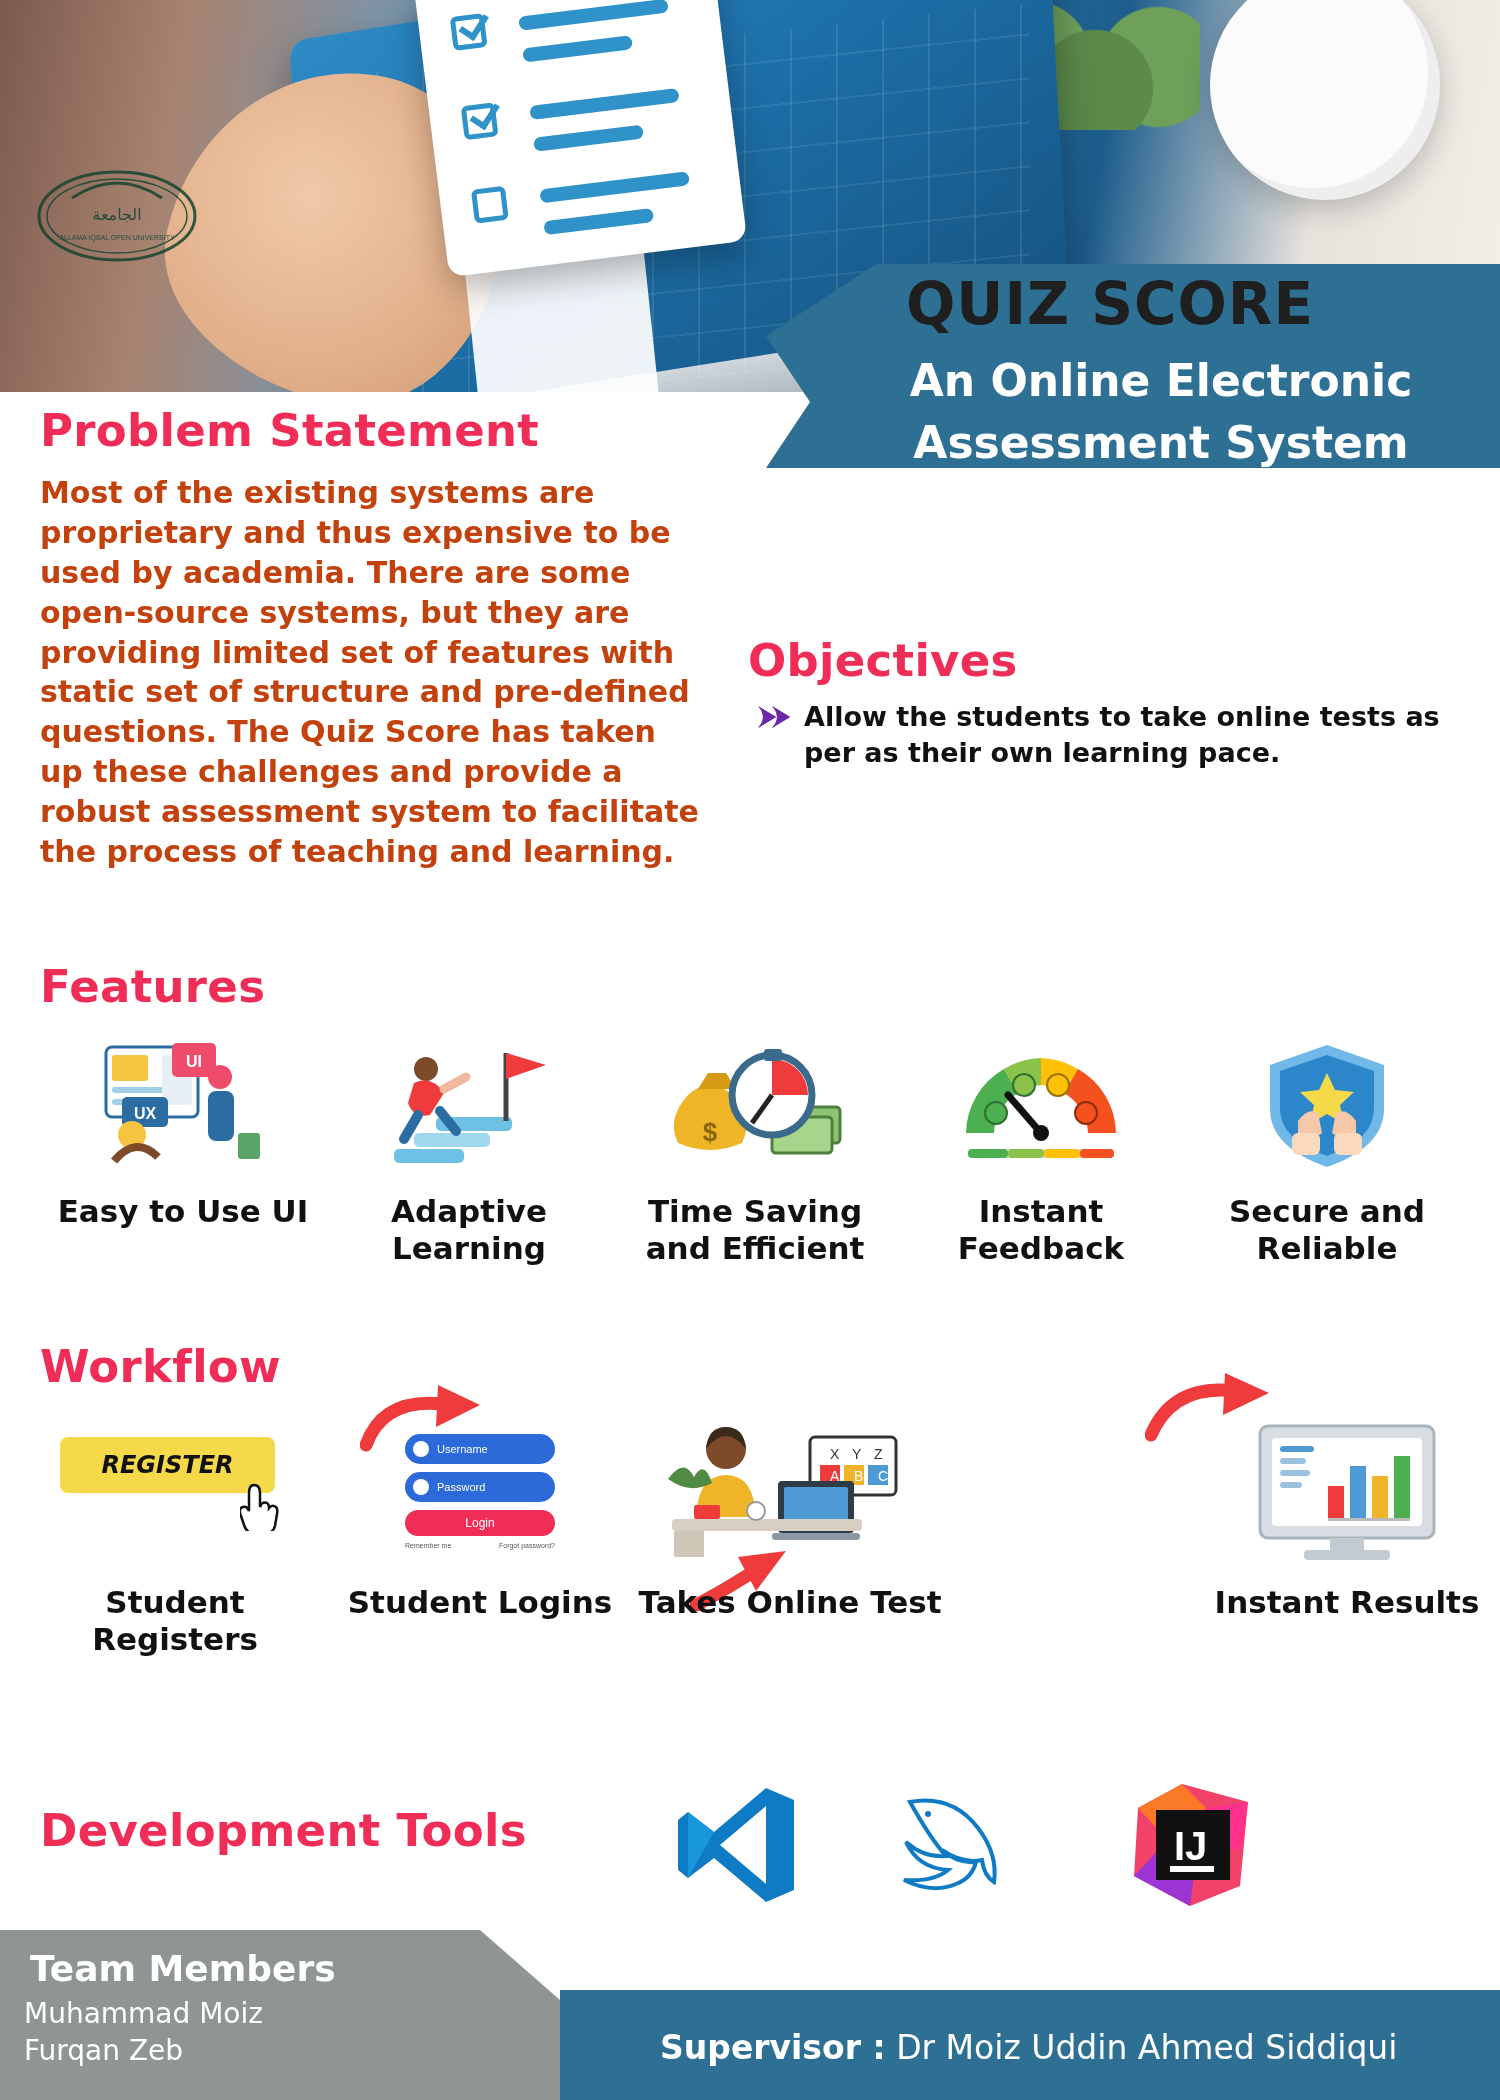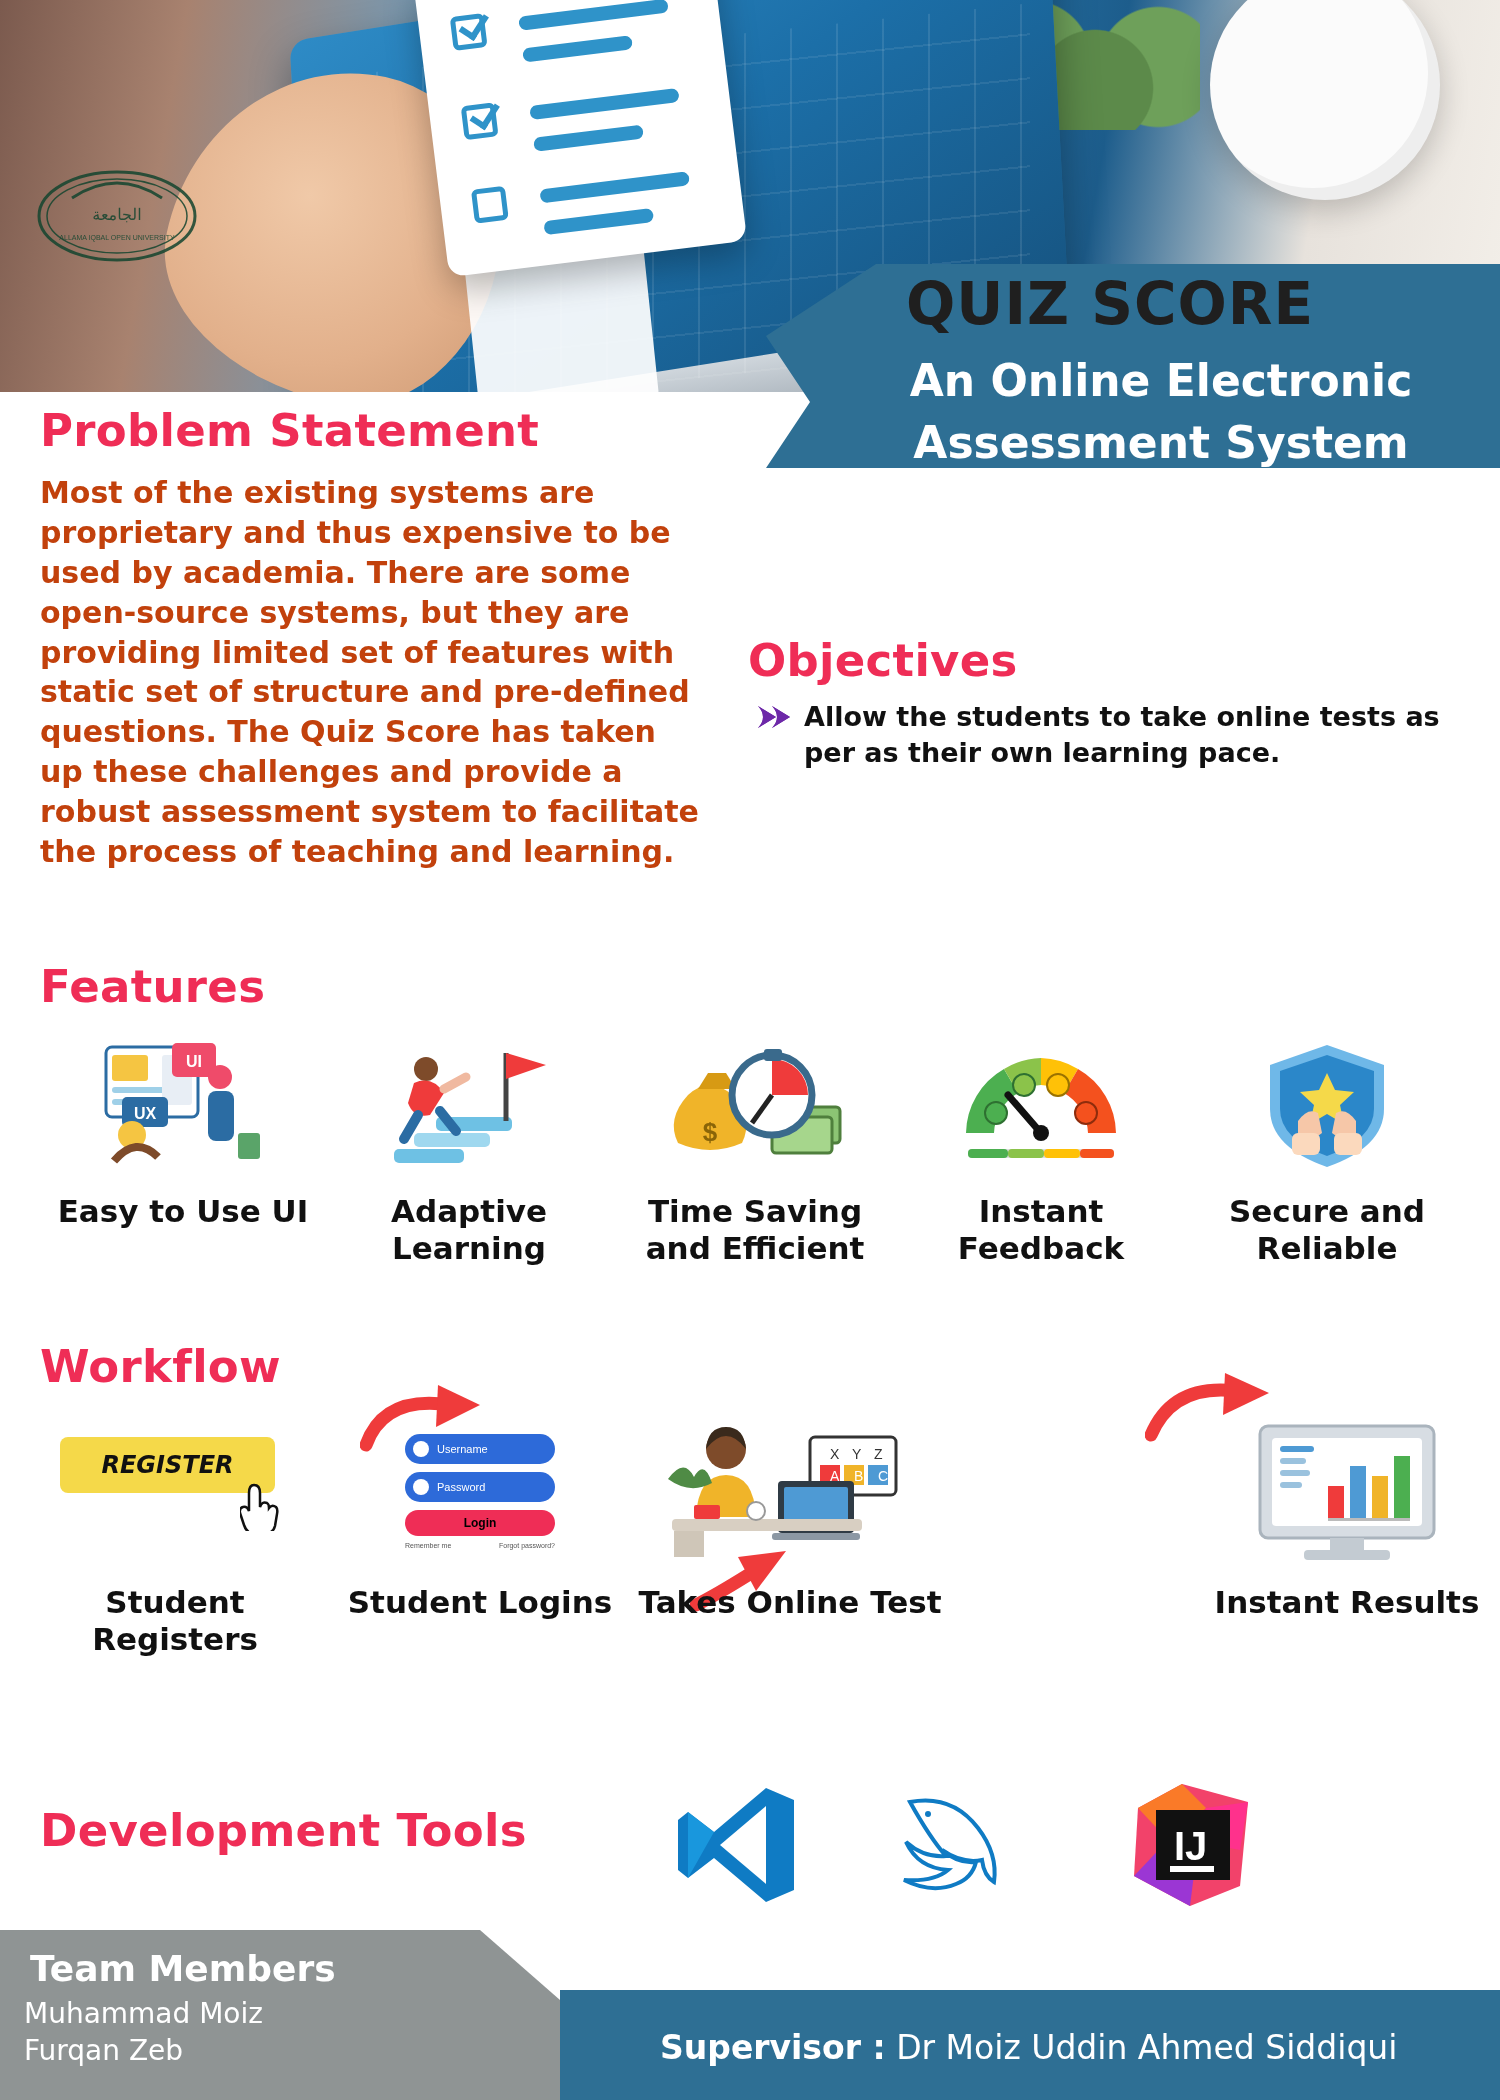--- a/index.html
+++ b/index.html
@@ -143,22 +143,22 @@
   .cursor-hand{ position:absolute; left:180px; top:44px; width:44px; height:50px; }
 
   
   .login-card{ width:150px; }
   .login-field{
     height:30px; background:#2d6ad9; border-radius:15px; display:flex; align-items:center;
     padding-left:8px; margin-bottom:8px; color:#fff; font-size:11px;
   }
   .login-field .dot{ width:16px; height:16px; border-radius:50%; background:#fff; margin-right:8px; }
   .login-submit{
-    height:26px; background:#ef2d56; border-radius:13px; color:#000000; font-size:12px;
-    display:flex; align-items:center; justify-content:center; font-weight:700;
+    height:26px; background:#ef2d56; border-radius:13px; color:#ffffff; font-size:12px;
+    display:flex; align-items:center; justify-content:center; font-weight:400;
   }
   .login-foot{ display:flex; justify-content:space-between; font-size:7px; color:#555; margin-top:6px; }
 
   
   #devtools-section{ position:absolute; left:40px; top:1780px; width:1430px; height:140px; }
   #devtools-section .h-pink{ position:absolute; left:0; top:24px; }
   .tool-row{ position:absolute; left:630px; top:0; display:flex; gap:94px; align-items:flex-end; }
 
   
   .footer{ position:absolute; left:0; top:1930px; width:1500px; height:170px; }

